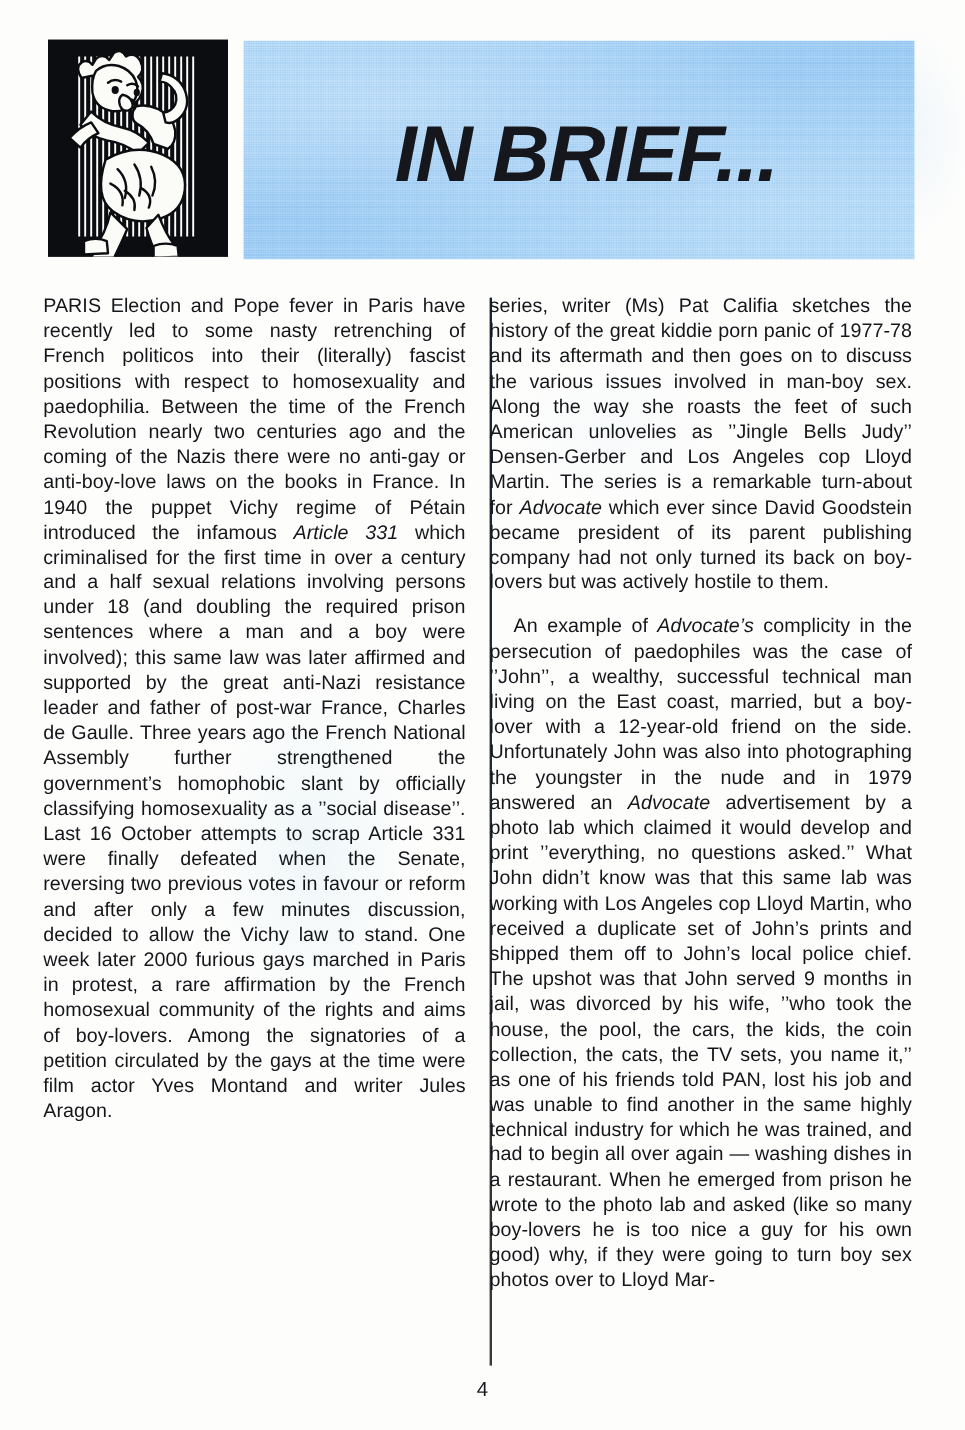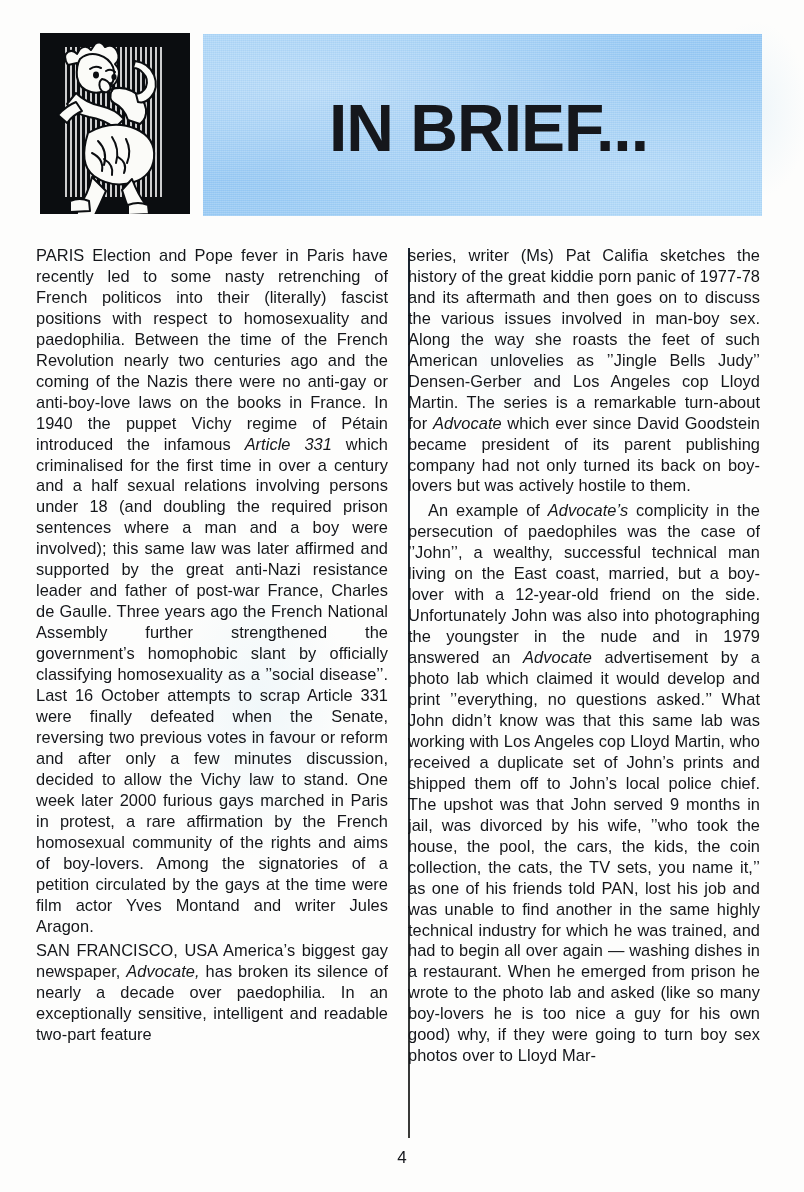--- a/index.html
+++ b/index.html
@@ -48,20 +48,21 @@
     top: 34px;
     width: 559px;
     height: 182px;
     background:
       radial-gradient(ellipse at 22% 30%, rgba(255,255,255,0.30) 0%, rgba(255,255,255,0) 55%),
       radial-gradient(ellipse at 78% 75%, rgba(255,255,255,0.22) 0%, rgba(255,255,255,0) 60%),
       linear-gradient(165deg, #a6d3f7 0%, #97c9f4 45%, #a9d6f8 100%);
     display: flex;
     align-items: center;
     justify-content: center;
+    font-style: italic;
   }
   .title-block::after {
     content: "";
     position: absolute;
     inset: 0;
     background-image:
       repeating-linear-gradient(0deg, rgba(255,255,255,0.16) 0 1px, rgba(0,0,0,0) 1px 2px),
       repeating-linear-gradient(90deg, rgba(120,170,215,0.13) 0 1px, rgba(0,0,0,0) 1px 2px);
     pointer-events: none;
   }
@@ -110,21 +111,21 @@
     font-family: "Liberation Sans", sans-serif;
     font-size: 16.4px;
     line-height: 20.95px;
     color: #14161a;
     text-align: justify;
     text-justify: inter-word;
     letter-spacing: 0.05px;
     word-spacing: 0.2px;
     -webkit-font-smoothing: none;
   }
-  p.body + p.body { margin-top: 4px; }
+  p.body + p.body { margin-top: 16px; }
   p.spaced { margin-top: 20.95px; }
   p.indent { text-indent: 20px; }
   p.body i { font-style: italic; }
 
   
   .folio {
     position: absolute;
     left: 0;
     top: 1148px;
     width: 804px;
@@ -236,21 +237,20 @@
     </div>
 
   </div>
 
   <div class="columns">
 
     <div class="divider"></div>
 
     <div class="col col-left">
       <p class="body">PARIS Election and Pope fever in Paris have recently led to some nasty retrenching of French politicos into their (literally) fascist positions with respect to homosexuality and paedophilia. Between the time of the French Revolution nearly two centuries ago and the coming of the Nazis there were no anti-gay or anti-boy-love laws on the books in France. In 1940 the puppet Vichy regime of Pétain introduced the infamous <i>Article 331</i> which criminalised for the first time in over a century and a half sexual relations involving persons under 18 (and doubling the required prison sentences where a man and a boy were involved); this same law was later affirmed and supported by the great anti-Nazi resistance leader and father of post-war France, Charles de Gaulle. Three years ago the French National Assembly further strengthened the government’s homophobic slant by officially classifying homosexuality as a ’’social disease’’. Last 16 October attempts to scrap Article 331 were finally defeated when the Senate, reversing two previous votes in favour or reform and after only a few minutes discussion, decided to allow the Vichy law to stand. One week later 2000 furious gays marched in Paris in protest, a rare affirmation by the French homosexual community of the rights and aims of boy-lovers. Among the signatories of a petition circulated by the gays at the time were film actor Yves Montand and writer Jules Aragon.</p>
-      <p class="body spaced">SAN FRANCISCO, USA America’s biggest gay newspaper, <i>Advocate,</i> has broken its silence of nearly a decade over paedophilia. In an exceptionally sensitive, intelligent and readable two-part feature</p>
     </div>
 
     <div class="col col-right">
       <p class="body">series, writer (Ms) Pat Califia sketches the history of the great kiddie porn panic of 1977-78 and its aftermath and then goes on to discuss the various issues involved in man-boy sex. Along the way she roasts the feet of such American unlovelies as ’’Jingle Bells Judy’’ Densen-Gerber and Los Angeles cop Lloyd Martin. The series is a remarkable turn-about for <i>Advocate</i> which ever since David Goodstein became president of its parent publishing company had not only turned its back on boy-lovers but was actively hostile to them.</p>
       <p class="body indent">An example of <i>Advocate’s</i> complicity in the persecution of paedophiles was the case of ’’John’’, a wealthy, successful technical man living on the East coast, married, but a boy-lover with a 12-year-old friend on the side. Unfortunately John was also into photographing the youngster in the nude and in 1979 answered an <i>Advocate</i> advertisement by a photo lab which claimed it would develop and print ’’everything, no questions asked.’’ What John didn’t know was that this same lab was working with Los Angeles cop Lloyd Martin, who received a duplicate set of John’s prints and shipped them off to John’s local police chief. The upshot was that John served 9 months in jail, was divorced by his wife, ’’who took the house, the pool, the cars, the kids, the coin collection, the cats, the TV sets, you name it,’’ as one of his friends told PAN, lost his job and was unable to find another in the same highly technical industry for which he was trained, and had to begin all over again — washing dishes in a restaurant. When he emerged from prison he wrote to the photo lab and asked (like so many boy-lovers he is too nice a guy for his own good) why, if they were going to turn boy sex photos over to Lloyd Mar-</p>
     </div>
 
   </div>
 
   <div class="folio">

